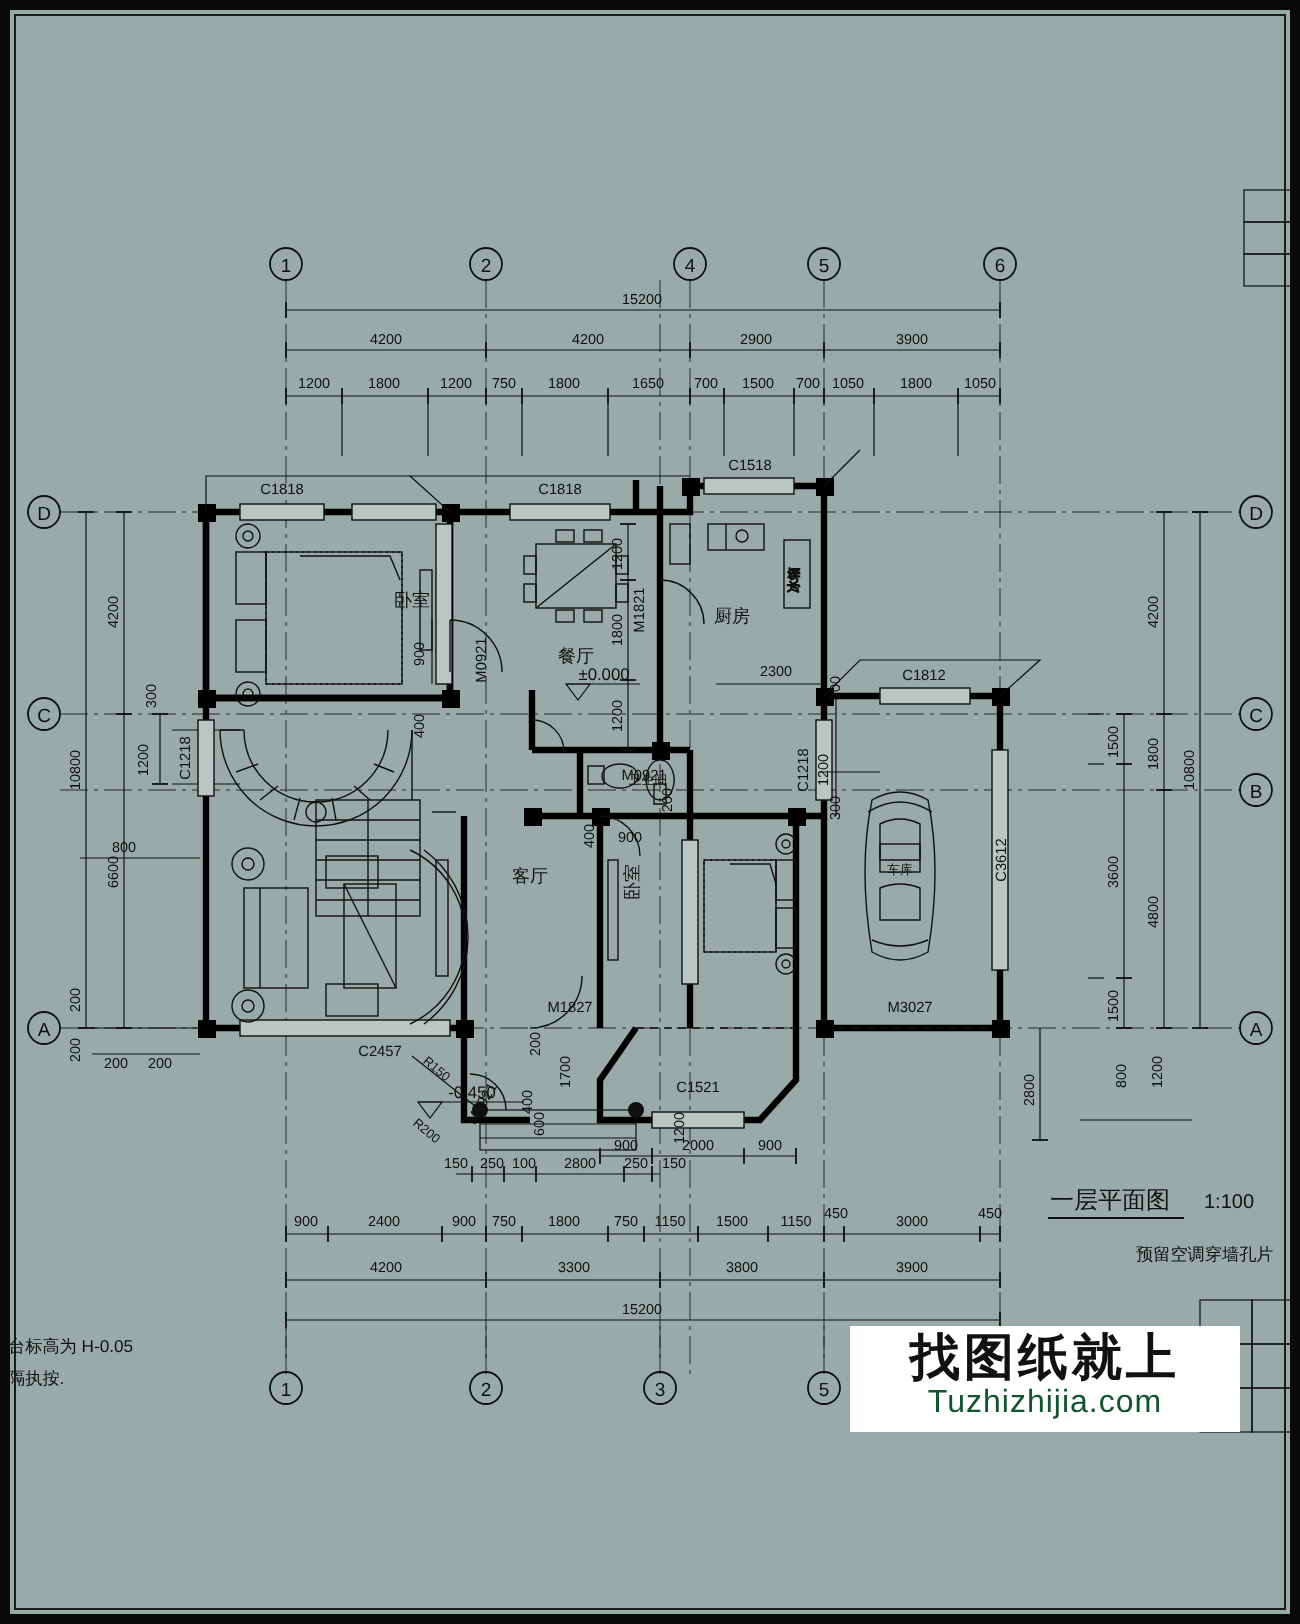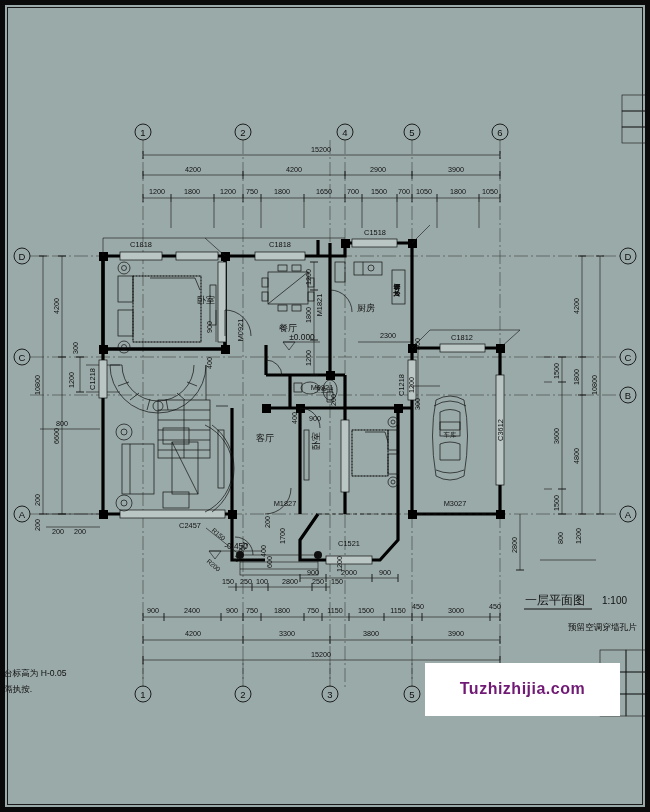--- a/index.html
+++ b/index.html
@@ -26,21 +26,21 @@
   .wall{stroke:#000;stroke-width:3.2;fill:none;}
   .wallfill{fill:#000;}
   .grid{stroke:#2a2a2a;stroke-width:.5;stroke-dasharray:14 3 2 3;}
   .dash{stroke:#101010;stroke-width:.7;stroke-dasharray:4 3;fill:none;}
   .furn{stroke:#101010;stroke-width:.7;fill:none;}
   .tick{stroke:#101010;stroke-width:.9;}
   .circ{fill:none;stroke:#101010;stroke-width:.9;}
   .winline{stroke:#101010;stroke-width:.7;fill:#b9c6c4;}
   #watermark{position:absolute;left:425px;top:663px;width:195px;height:53px;background:#fff;display:flex;flex-direction:column;align-items:center;justify-content:center;}
   #wm1{font-size:25px;font-weight:bold;color:#111;letter-spacing:2px;line-height:1;}
-  #wm2{font-size:16px;font-weight:bold;color:#701a75;letter-spacing:.5px;line-height:1.3;}
+  #wm2{font-size:16px;font-weight:normal;color:#14532d;letter-spacing:.5px;line-height:1.3;}
 </style>
 </head>
 <body>
 
 <div id="page">
 
   <div class="svgwrap">
   <svg width="650" height="812" viewBox="0 0 650 812">
 
     <g>
@@ -577,18 +577,19 @@
       <rect x="600" y="672" width="26" height="22"></rect>
       <rect x="626" y="672" width="24" height="22"></rect>
       <rect x="600" y="694" width="26" height="22"></rect>
       <rect x="626" y="694" width="24" height="22"></rect>
     </g>
 
   </svg>
   </div>
 
   <div id="watermark">
+    <div id="wm1">找图纸就上</div>
     <div id="wm2">Tuzhizhijia.com</div>
   </div>
 
   <div id="frame"></div>
   <div id="frame2"></div>
 </div>
 
 </body></html>

